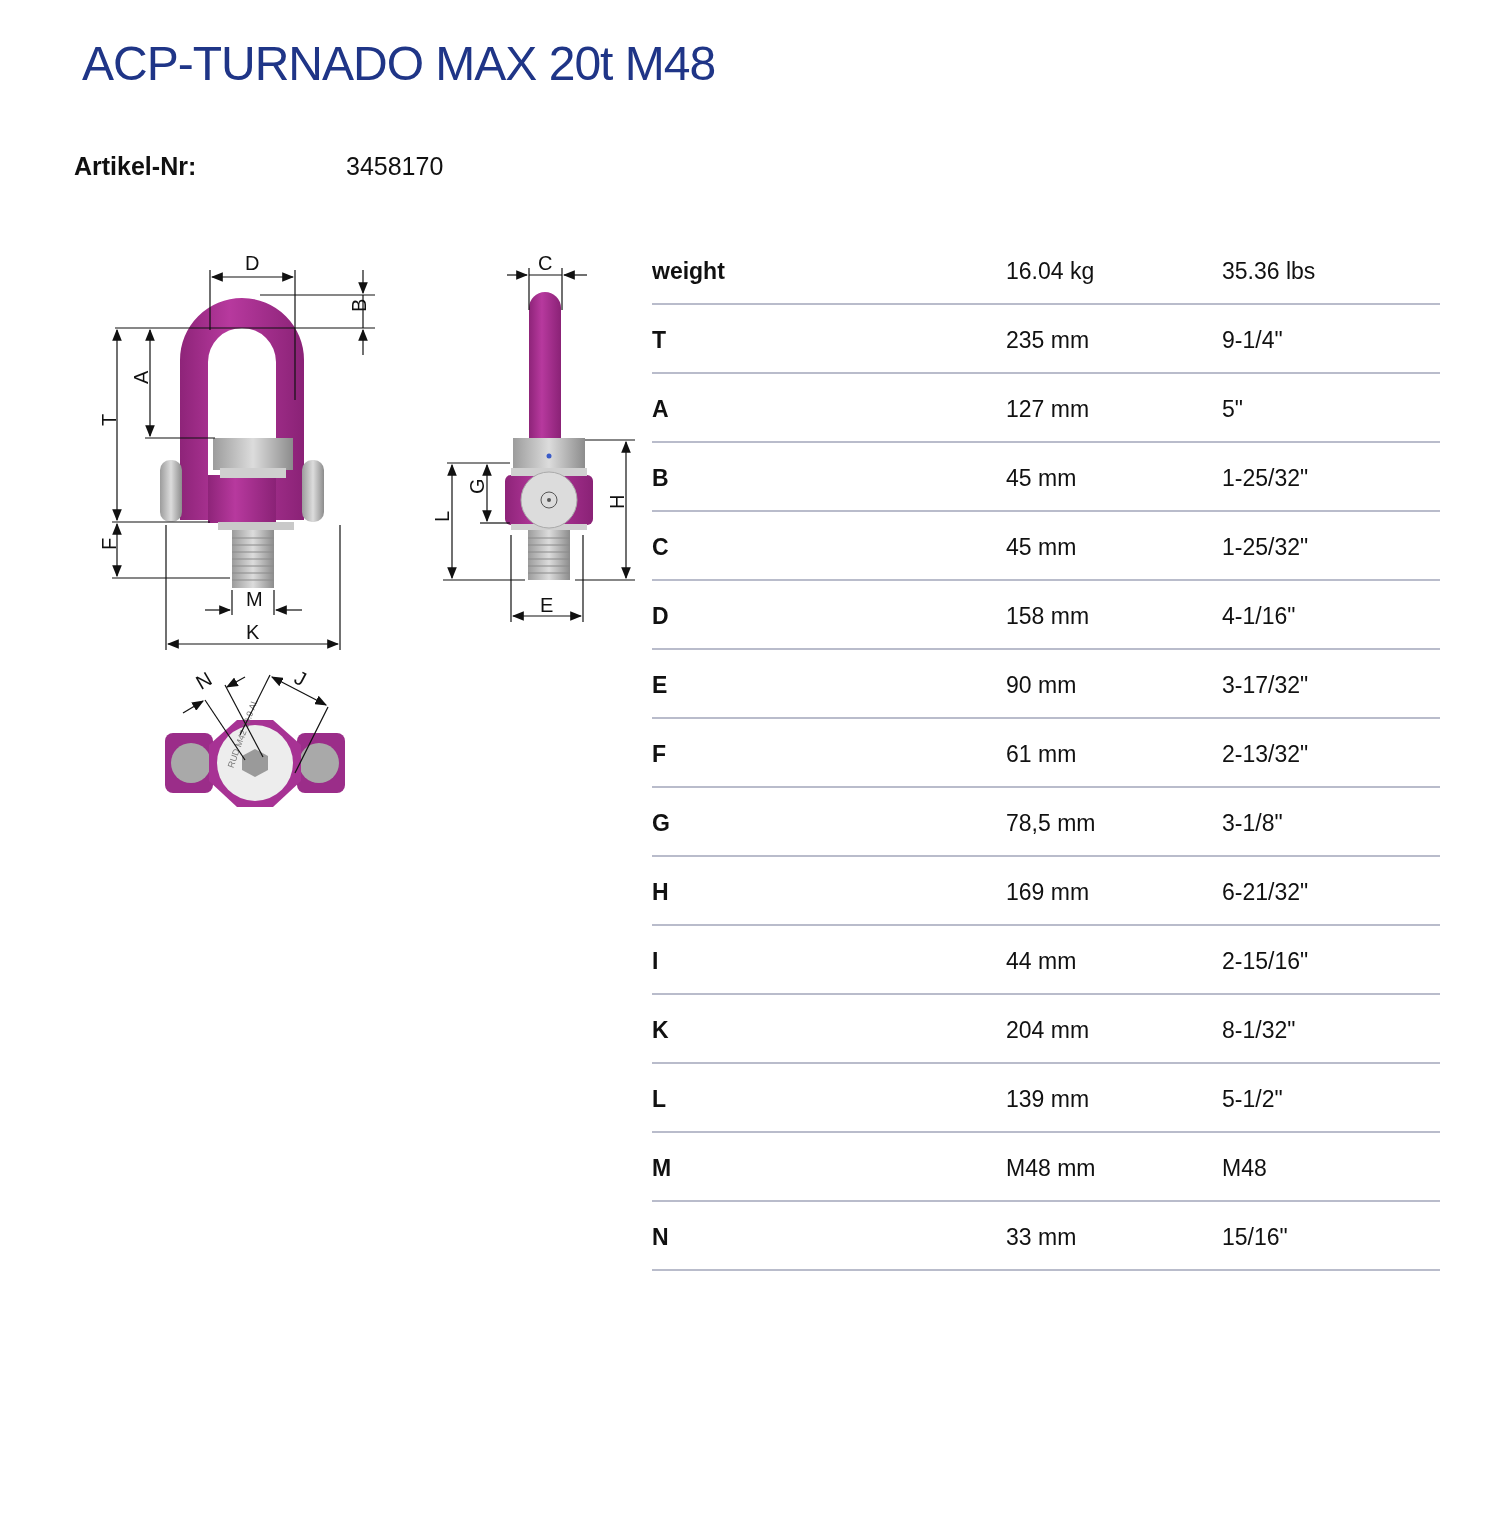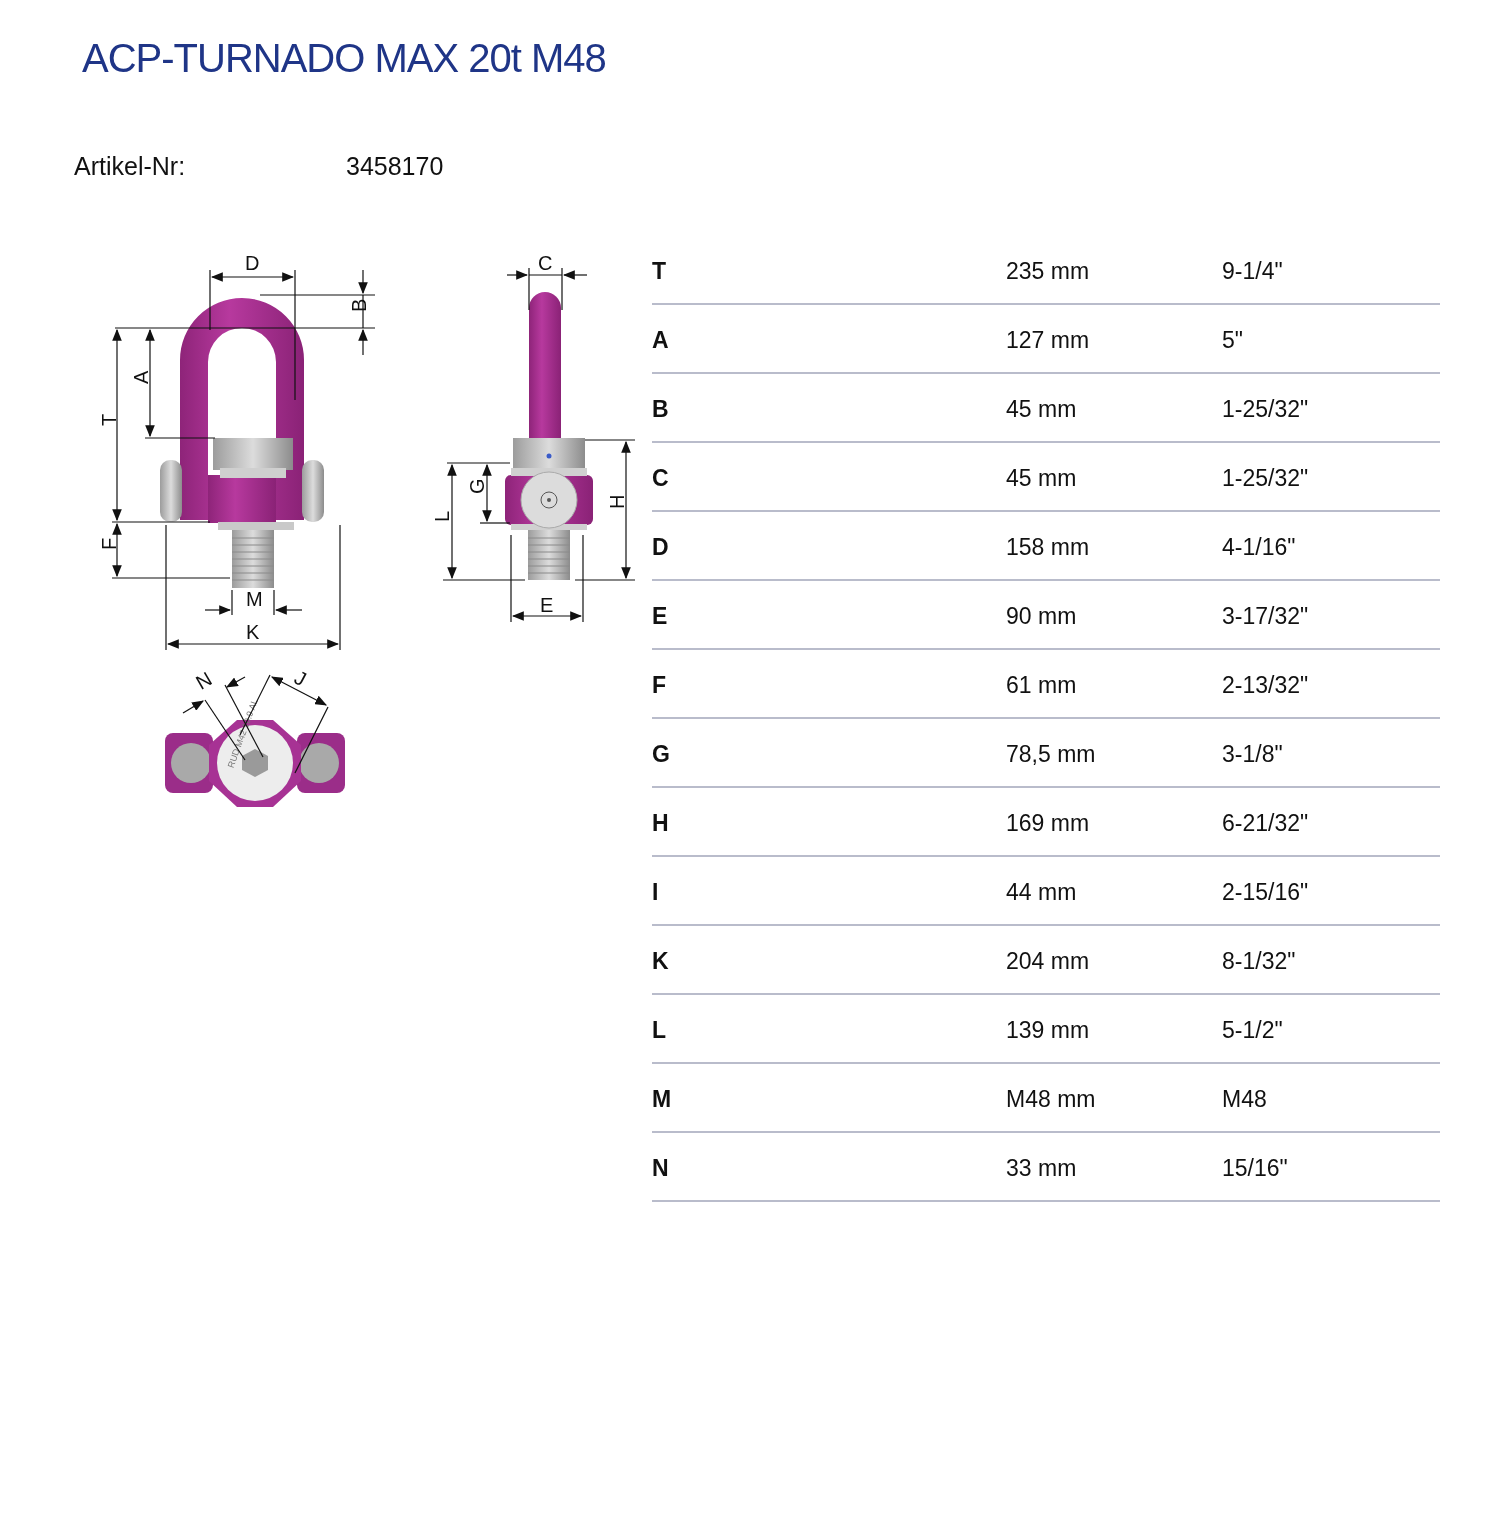--- a/index.html
+++ b/index.html
@@ -12,35 +12,35 @@
       height: 1524px;
       position: relative;
       overflow: hidden;
       font-family: "Liberation Sans", sans-serif;
       color: #111111;
     }
     .title {
       position: absolute;
       left: 82px;
       top: 36px;
-      font-size: 40px;
+      font-size: 48px;
       font-weight: normal;
       color: #1f3587;
       letter-spacing: -1px;
       margin: 0;
       white-space: nowrap;
     }
     .article {
       position: absolute;
       left: 74px;
       top: 152px;
       font-size: 25px;
       color: #111;
     }
-    .article .label { position: absolute; left: 0; top: 0; white-space: nowrap; }
+    .article .label { position: absolute; left: 0; top: 0; white-space: nowrap; font-weight: bold; }
     .article .value { position: absolute; left: 272px; top: 0; white-space: nowrap; }
 
     .drawing { position: absolute; }
     .drawing svg { display: block; }
 
     .spec-table {
       position: absolute;
       left: 652px;
       top: 236px;
       width: 788px;
@@ -265,20 +265,25 @@
       <line x1="173" y1="42" x2="140" y2="108"></line>
       <line x1="117" y1="12" x2="171" y2="40" marker-start="url(#arr3)" marker-end="url(#arr3)"></line>
     </g>
     <text class="dimtext" x="42" y="22" transform="rotate(-30 50 16)">N</text>
     <text class="dimtext" x="140" y="20" transform="rotate(28 145 14)">J</text>
   </svg>
 </div>
 
 <div class="spec-table">
   <div class="spec-row">
+    <span class="c-name">weight</span>
+    <span class="c-metric">16.04 kg</span>
+    <span class="c-imperial">35.36 lbs</span>
+  </div>
+  <div class="spec-row">
     <span class="c-name">T</span>
     <span class="c-metric">235 mm</span>
     <span class="c-imperial">9-1/4"</span>
   </div>
   <div class="spec-row">
     <span class="c-name">A</span>
     <span class="c-metric">127 mm</span>
     <span class="c-imperial">5"</span>
   </div>
   <div class="spec-row">

